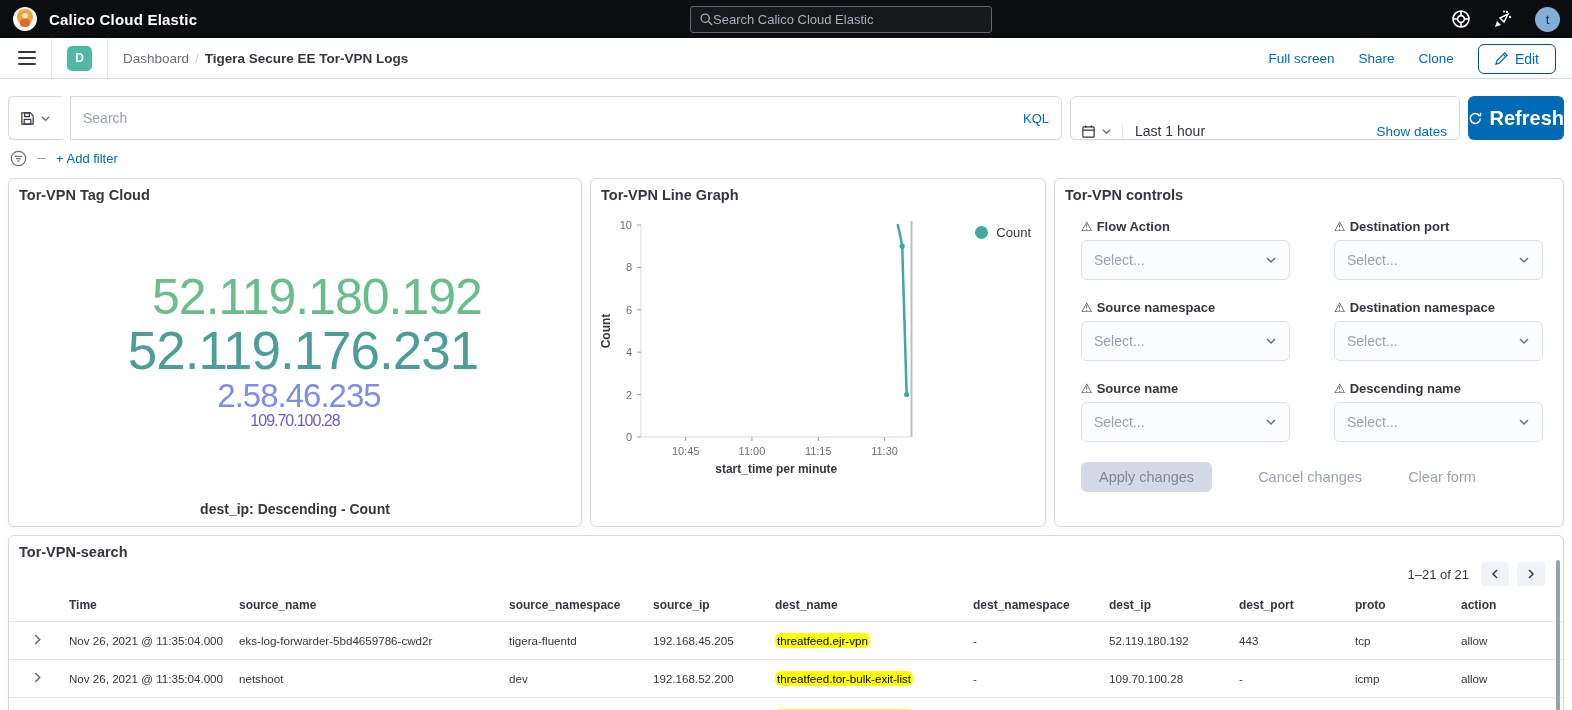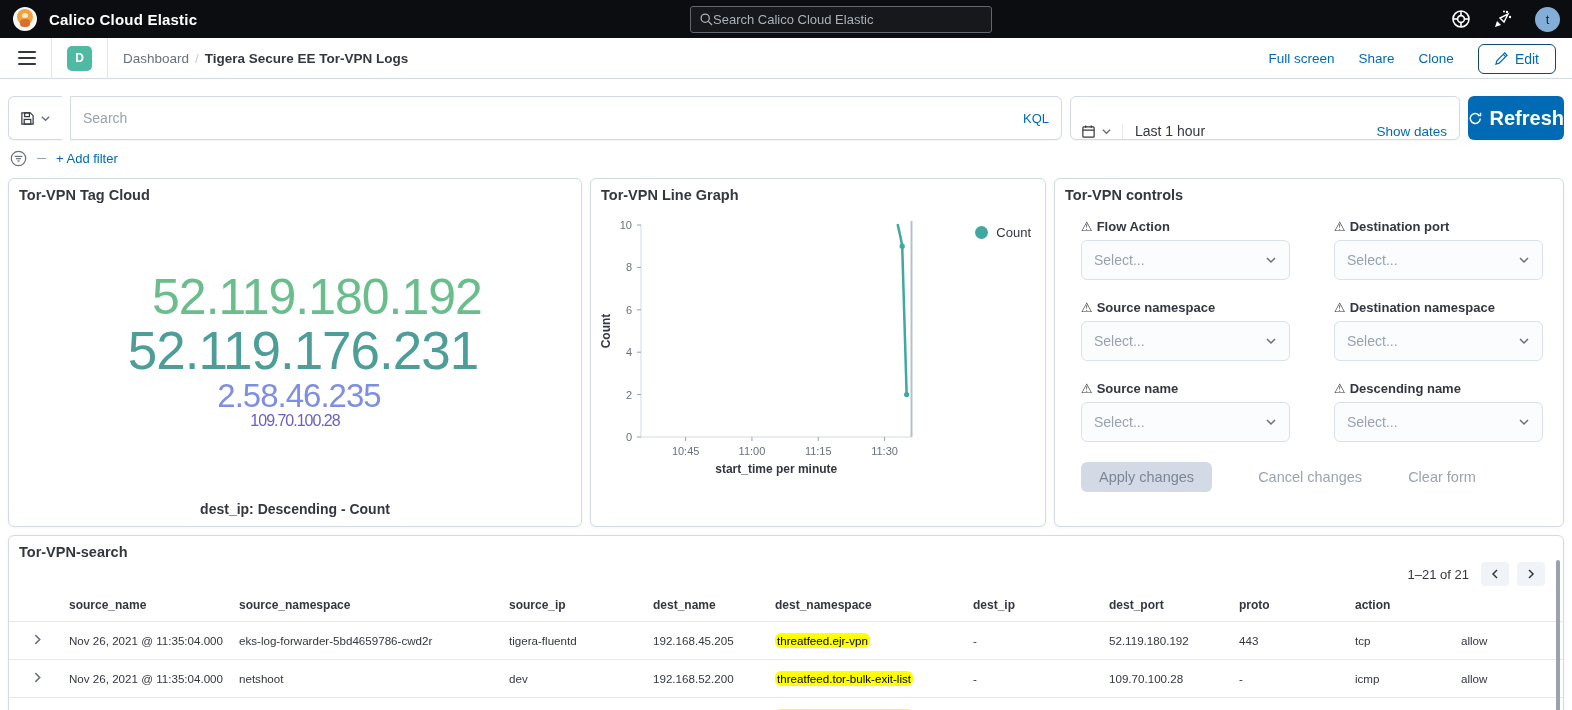--- a/index.html
+++ b/index.html
@@ -376,20 +376,21 @@
           </svg>
         </button>
       <button class="pbtn">
           <svg width="10" height="10" viewBox="0 0 10 10">
             <polyline points="3,1 7,5 3,9" fill="none" stroke="#343741" stroke-width="1.5"></polyline>
           </svg>
         </button>
     </div>
     <div class="tgrid thead">
         <div></div>
+        <div>Time</div>
         <div>source_name</div>
         <div>source_namespace</div>
         <div>source_ip</div>
         <div>dest_name</div>
         <div>dest_namespace</div>
         <div>dest_ip</div>
         <div>dest_port</div>
         <div>proto</div>
         <div>action</div>
       </div>

